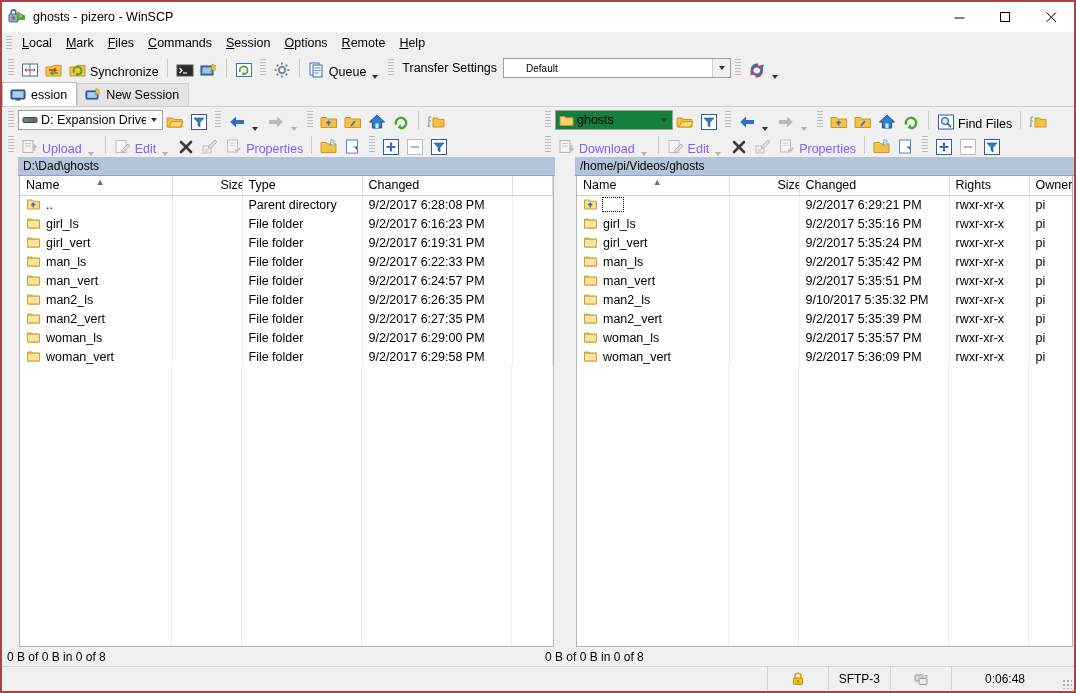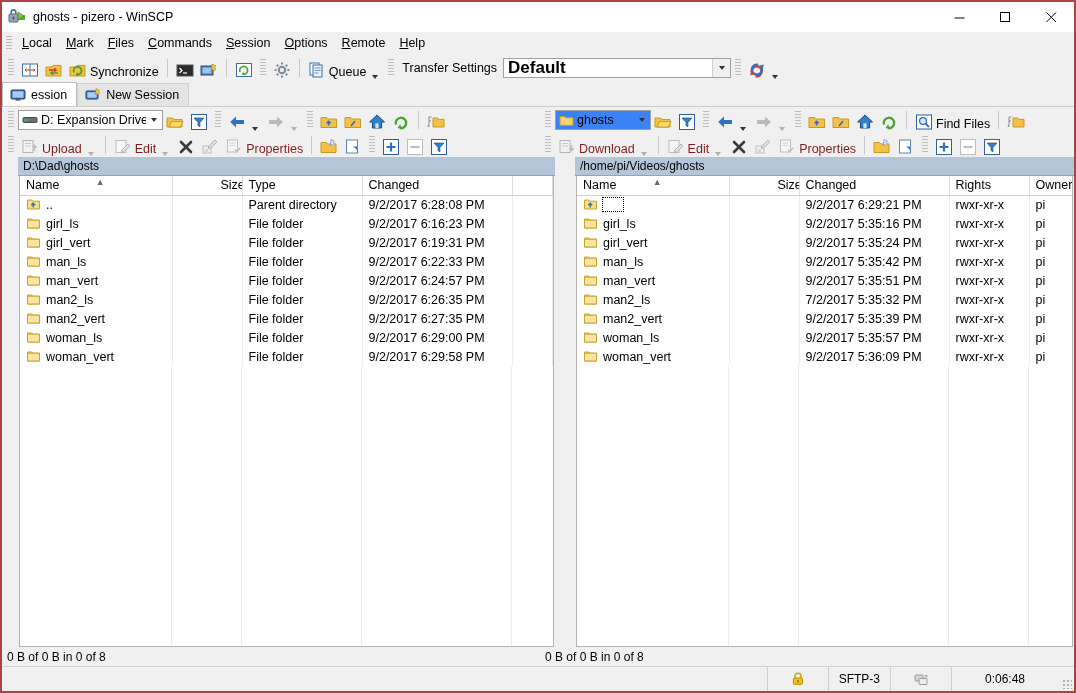--- a/index.html
+++ b/index.html
@@ -40,21 +40,21 @@
   
   .toolbar{
     height:28px;background:#f0f0f0;display:flex;align-items:center;flex:0 0 auto;
     padding-left:2px;
   }
   .grip{width:6px;height:18px;margin:0 4px;flex:0 0 auto;
     background:repeating-linear-gradient(to bottom,#bdbdbd 0 1px,transparent 1px 3px);}
   .tb-sep{width:1px;height:18px;background:#c8c8c8;margin:0 5px;flex:0 0 auto;}
   .tb-btn{display:flex;align-items:flex-end;height:22px;padding:0 3px;gap:3px;flex:0 0 auto;}
   .tb-label{font-size:12.5px;white-space:nowrap;}
-  .tb-label.disabled{color:#7f1d1d;}
+  .tb-label.disabled{color:#8b5cf6;}
   .caret{width:0;height:0;border-left:3.5px solid transparent;border-right:3.5px solid transparent;
          border-top:4px solid #333;margin:0 3px;flex:0 0 auto;}
   .caret.dim{border-top-color:#b0b0b0;}
   .ico{width:18px;height:18px;position:relative;flex:0 0 auto;display:inline-block;}
   .ico svg{display:block;}
   
   .tabstrip{height:24px;background:#f0f0f0;display:flex;align-items:flex-end;flex:0 0 auto;
     border-bottom:1px solid #cfcfcf;}
   .tab{height:22px;display:flex;align-items:center;gap:5px;padding:0 9px 0 7px;
     font-size:12.5px;border:1px solid #cfcfcf;border-bottom:none;background:#e4e4e4;}
@@ -249,21 +249,21 @@
       </span>
       <span class="tb-label">Queue</span>
       <span class="caret"></span>
     </div>
 
     <span class="grip"></span>
 
     <span class="tb-label" style="margin:0 6px 0 4px;">Transfer Settings</span>
 
     <div style="display:flex;align-items:center;height:20px;width:228px;background:#fff;border:1px solid #a0a0a0;box-sizing:border-box;">
-      <span style="flex:1 1 auto;padding-left:4px;font-size:17px;font-weight:bold;">Default</span>
+      <span style="flex:1 1 auto;padding-left:22px;font-size:10px;">Default</span>
       <span style="width:17px;height:18px;display:flex;align-items:center;justify-content:center;background:#f0f0f0;border-left:1px solid #cfcfcf;">
         <span class="caret" style="margin:0;"></span>
       </span>
     </div>
 
     <span class="grip"></span>
 
     <div class="tb-btn">
       <span class="ico">
         <svg width="18" height="18" viewBox="0 0 18 18">
@@ -389,21 +389,21 @@
             <path d="M6 5 h4.5 l1.2 1.4 H17 V14 H6 z" fill="#f3c04a" stroke="#c89a1e"></path>
             <path d="M2 4 v8 M2 4 h2.5 M2 8 h2" stroke="#8a8a8a"></path>
             <circle cx="1.6" cy="13" r="1" fill="#8a8a8a"></circle>
           </svg>
         </span>
       </div>
     </div>
 
     <div style="flex:1 1 auto;display:flex;align-items:center;">
       <span class="grip"></span>
-      <div style="display:flex;align-items:center;height:20px;width:96px;background:#3b82f6;border:1px solid #a0a0a0;box-sizing:border-box;">
+      <div style="display:flex;align-items:center;height:20px;width:118px;background:#15803d;border:1px solid #a0a0a0;box-sizing:border-box;">
         <span class="ico" style="width:15px;height:15px;margin:0 3px;">
           <svg width="15" height="15" viewBox="0 0 15 15">
             <path d="M1 3.5 h4.6 l1 1.3 H14 V12.4 H1 z" fill="#f3d27a" stroke="#c89a1e"></path>
           </svg>
         </span>
         <span style="flex:1 1 auto;font-size:12.5px;white-space:nowrap;overflow:hidden;">ghosts</span>
         <span style="width:16px;display:flex;align-items:center;justify-content:center;">
           <span class="caret" style="margin:0;"></span>
         </span>
       </div>
@@ -1012,21 +1012,21 @@
                     <span class="ico" style="width:15px;height:15px">
                       <svg width="15" height="15" viewBox="0 0 15 15">
                         <path d="M1.5 3 h4.3 l.9 1.2 H13.5 V12 H1.5 z" fill="#f7dc8a" stroke="#c9a22a"></path>
                         <path d="M1.5 4.2 h12 V12 H1.5 z" fill="#fae4a0" stroke="#c9a22a"></path>
                       </svg>
                     </span>
                     <span>man2_ls</span>
                   </div>
                 </td>
                 <td style="text-align:right"></td>
-                <td>7/2/2017  5:35:32 PM</td>
+                <td>9/10/2017  5:35:32 PM</td>
                 <td>rwxr-xr-x</td>
                 <td>pi</td>
                 <td></td>
               </tr>
               <tr>
                 <td class="name">
                   <div class="namecell">
                     <span class="ico" style="width:15px;height:15px">
                       <svg width="15" height="15" viewBox="0 0 15 15">
                         <path d="M1.5 3 h4.3 l.9 1.2 H13.5 V12 H1.5 z" fill="#f7dc8a" stroke="#c9a22a"></path>

